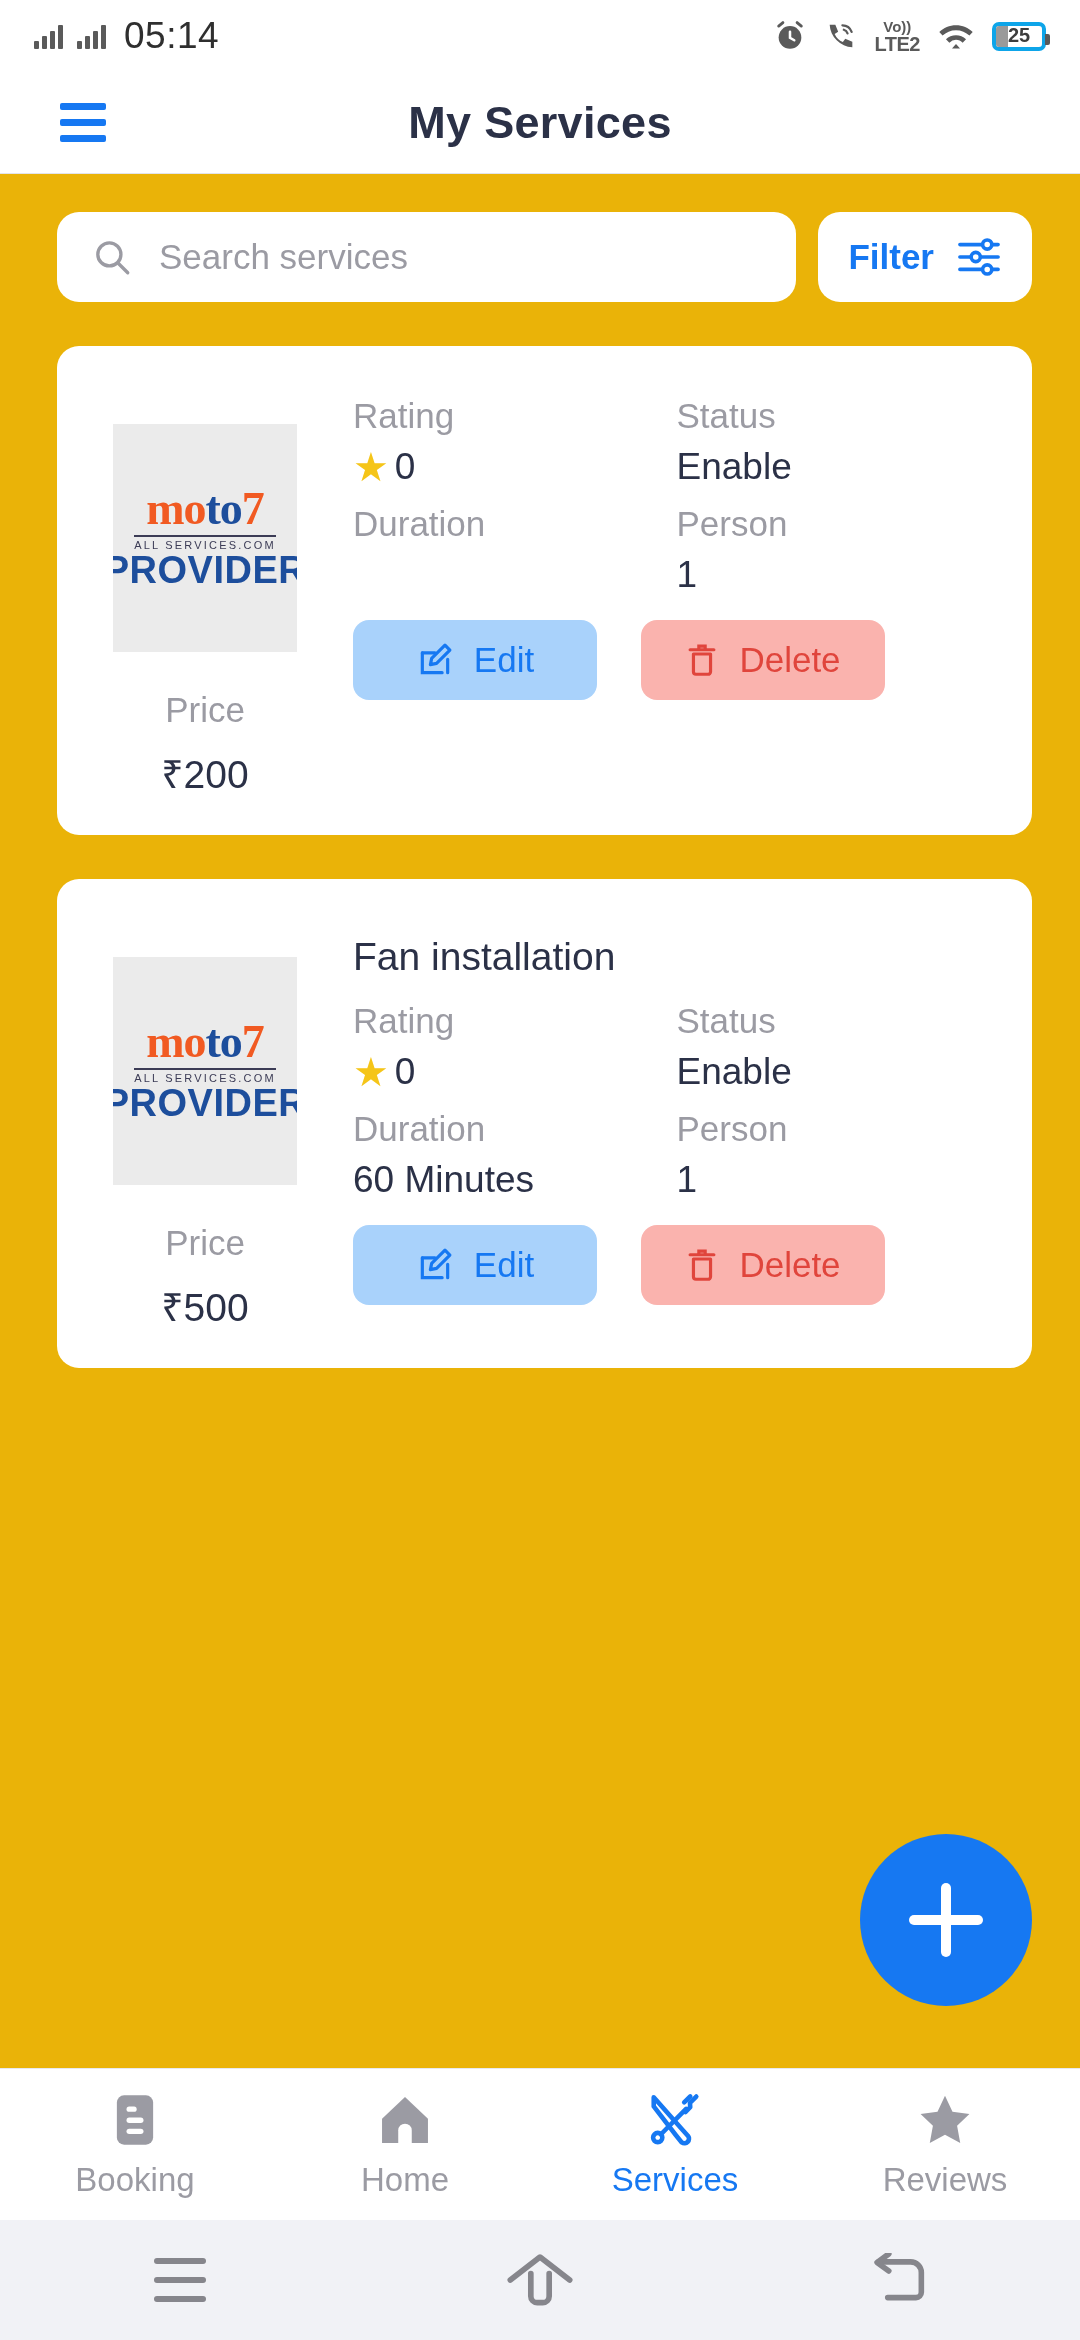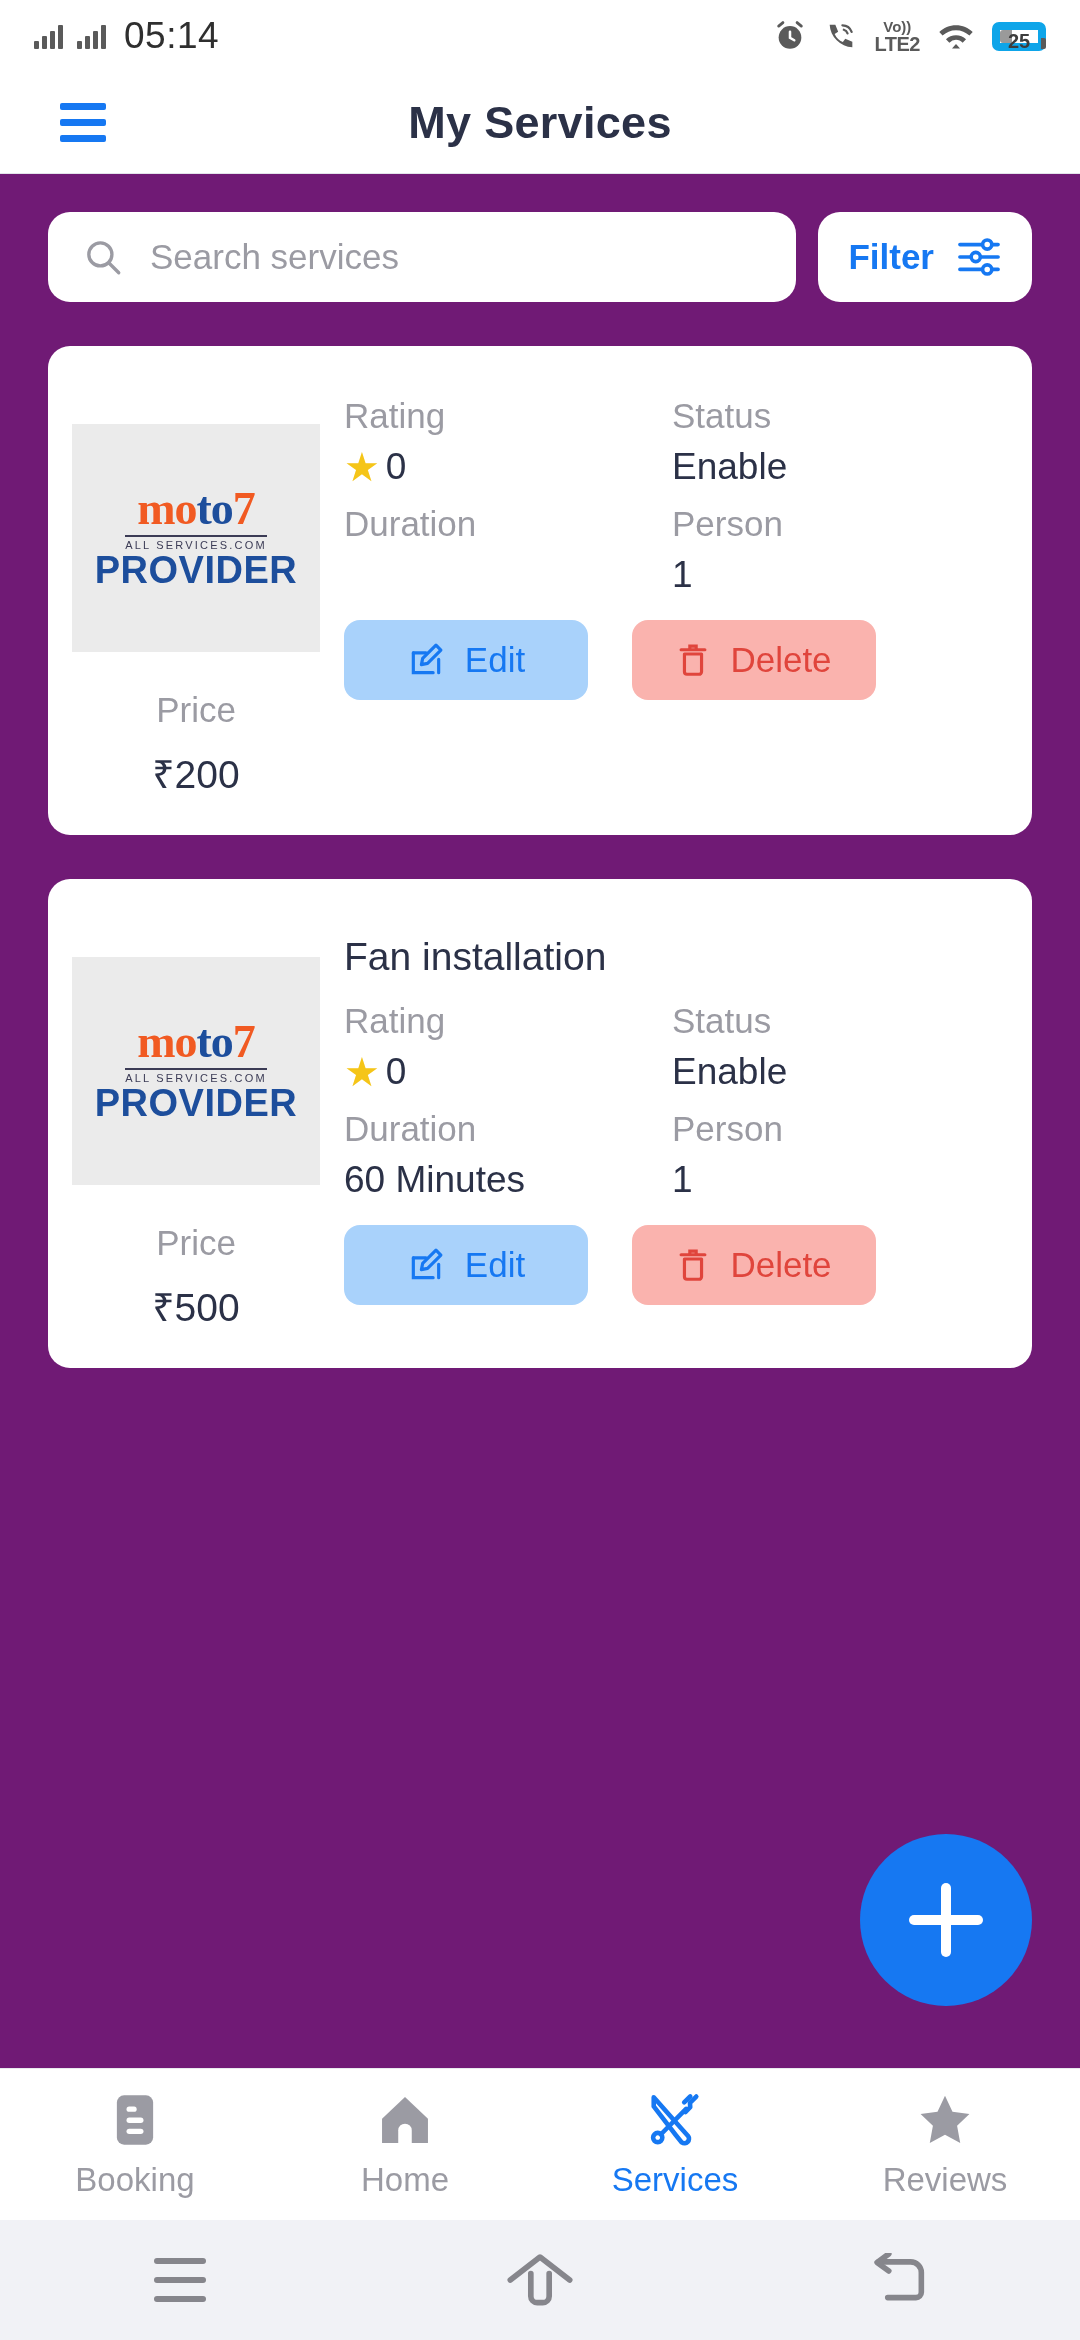--- a/index.html
+++ b/index.html
@@ -19,22 +19,22 @@
   .sb-left { display:flex; align-items:center; gap:14px; }
   .sb-right { margin-left:auto; display:flex; align-items:center; gap:17px; }
   .sb-time { font-size:37px; color:#2f2f2f; font-weight:400; letter-spacing:.5px; margin-left:4px; }
   .bars { display:flex; align-items:flex-end; gap:3px; height:26px; }
   .bars i { display:block; width:5px; background:#5a5a5a; border-radius:1px; }
   .bars i:nth-child(1){height:8px;} .bars i:nth-child(2){height:13px;}
   .bars i:nth-child(3){height:18px;} .bars i:nth-child(4){height:24px;}
   .volte { display:flex; flex-direction:column; align-items:center; line-height:1;
            color:#5a5a5a; font-weight:bold; }
   .volte .v1 { font-size:15px; } .volte .v2 { font-size:20px; letter-spacing:-.5px;}
-  .battery { position:relative; width:54px; height:29px; border:8px solid #0ea5e9;
-             border-radius:7px; display:flex; align-items:flex-start; }
+  .battery { position:relative; width:54px; height:29px; border:4px solid #0ea5e9;
+             border-radius:7px; display:flex; align-items:flex-end; }
   .battery::after { content:""; position:absolute; right:-8px; top:8px; width:5px; height:11px;
                     background:#5a5a5a; border-radius:0 2px 2px 0; }
   .battery .fill { width:12px; height:100%; background:#9a9a9a; border-radius:3px 0 0 3px; }
   .battery .pct { position:absolute; left:0; right:0; text-align:center; font-size:20px;
                   color:#3d3d3d; font-weight:600; }
 
   
   .appbar {
     height:102px; background:#ffffff; display:flex; align-items:center;
     border-bottom:1px solid #e3e4ea; position:relative; flex:none;
@@ -42,21 +42,21 @@
   .hamburger { margin-left:60px; width:46px; display:flex; flex-direction:column; gap:9px;
                cursor:pointer; }
   .hamburger span { display:block; height:7px; background:#1678f2; border-radius:2px; }
   .appbar-title {
     position:absolute; left:0; right:0; text-align:center;
     font-size:45px; font-weight:bold; color:#2b3147; letter-spacing:.3px;
     pointer-events:none;
   }
 
   
-  .content { flex:1; background:#701a75; position:relative; overflow:hidden; }
+  .content { flex:1; background:#eab308; position:relative; overflow:hidden;padding-left:9px; }
 
   .searchrow { display:flex; align-items:center; gap:22px; padding:38px 48px 0 48px; }
   .searchbox {
     flex:1; height:90px; background:#ffffff; border-radius:22px;
     display:flex; align-items:center; padding:0 34px; gap:26px;
   }
   .searchbox .ph { font-size:35px; color:#9b9ba3; }
   .filterbtn {
     height:90px; background:#ffffff; border-radius:22px; display:flex;
     align-items:center; gap:22px; padding:0 30px; cursor:pointer;
@@ -64,21 +64,21 @@
   .filterbtn .lbl { font-size:35px; font-weight:bold; color:#1678f2; }
 
   
   .card {
     margin:44px 48px 0 48px; background:#ffffff; border-radius:22px;
     padding:28px 32px 36px 32px; position:relative;
   }
   .card-grid { display:flex; }
   .card-left { width:232px; flex:none; display:flex; flex-direction:column; align-items:center; }
   .logo {
-    width:248px; height:228px; background:#ebebeb; margin-top:50px;
+    width:184px; height:228px; background:#ebebeb; margin-top:50px;
     display:flex; flex-direction:column; align-items:center; justify-content:center;
     overflow:hidden;
   }
   .logo .l1 { font-size:46px; font-weight:bold; letter-spacing:-1px; line-height:1;
               font-family:"Liberation Serif", serif; }
   .logo .l1 .o { color:#f15a22; } .logo .l1 .b { color:#1d4e9c; }
   .logo .l2 { font-size:11px; color:#3b3b55; letter-spacing:2.2px; margin-top:3px;
               border-top:2px solid #3b3b55; padding-top:2px; }
   .logo .l3 { font-size:38px; font-weight:bold; color:#1d4e9c; letter-spacing:.5px;
               line-height:1.05; }

